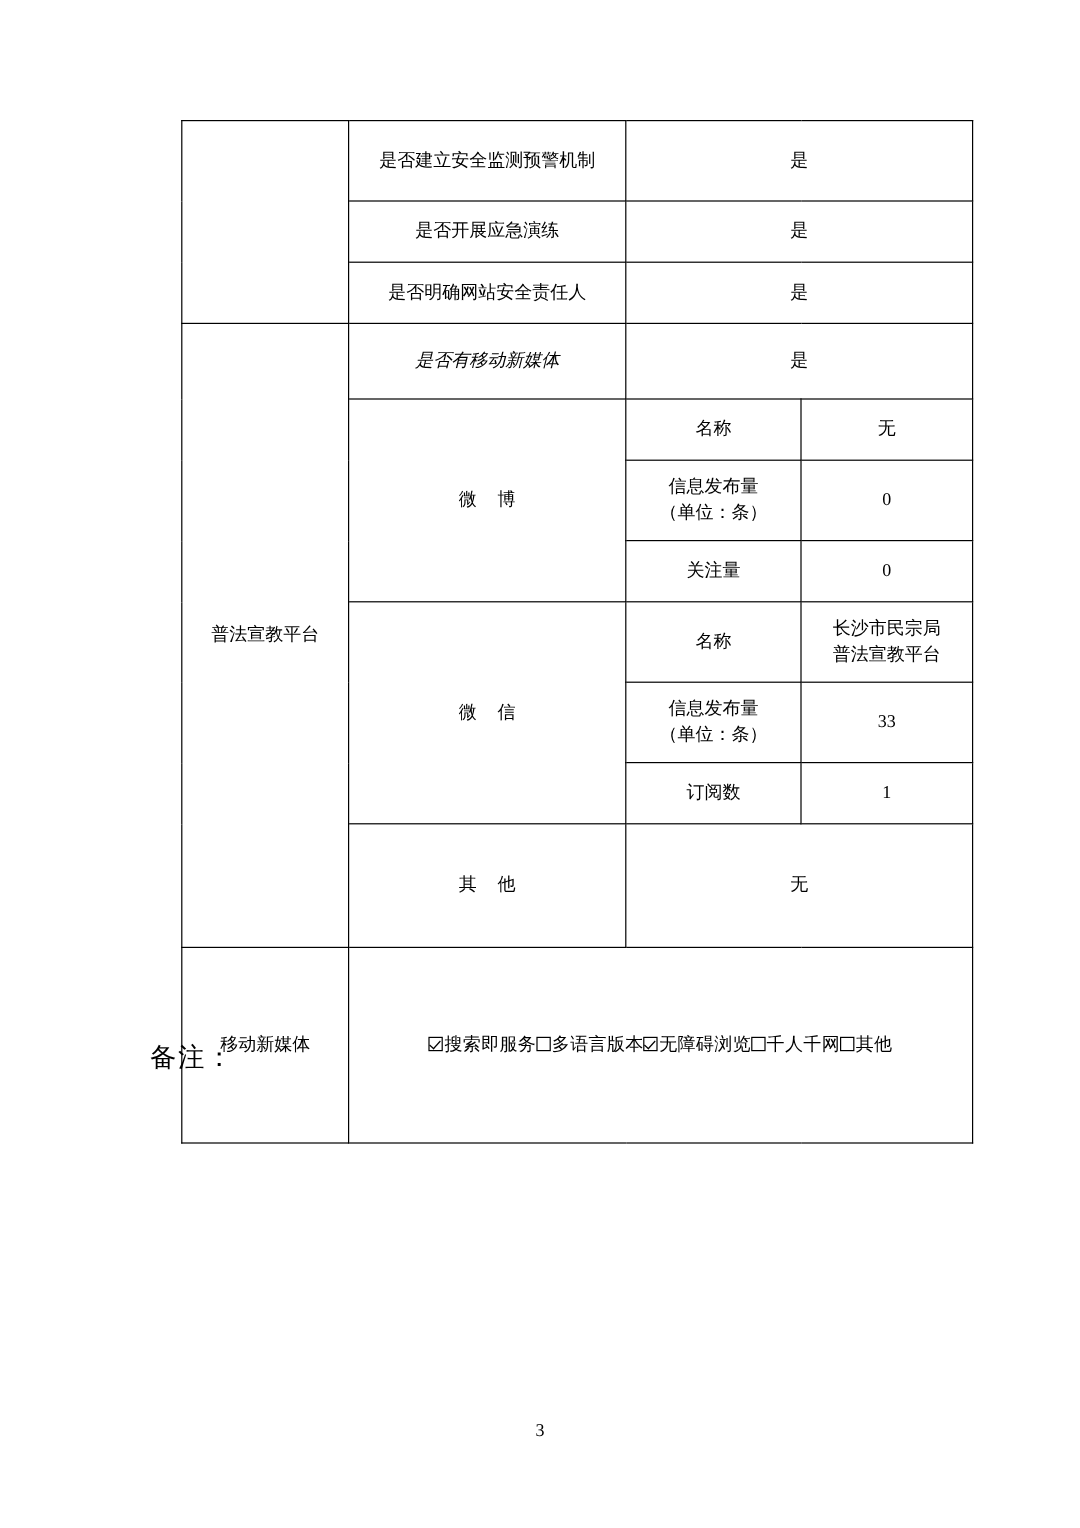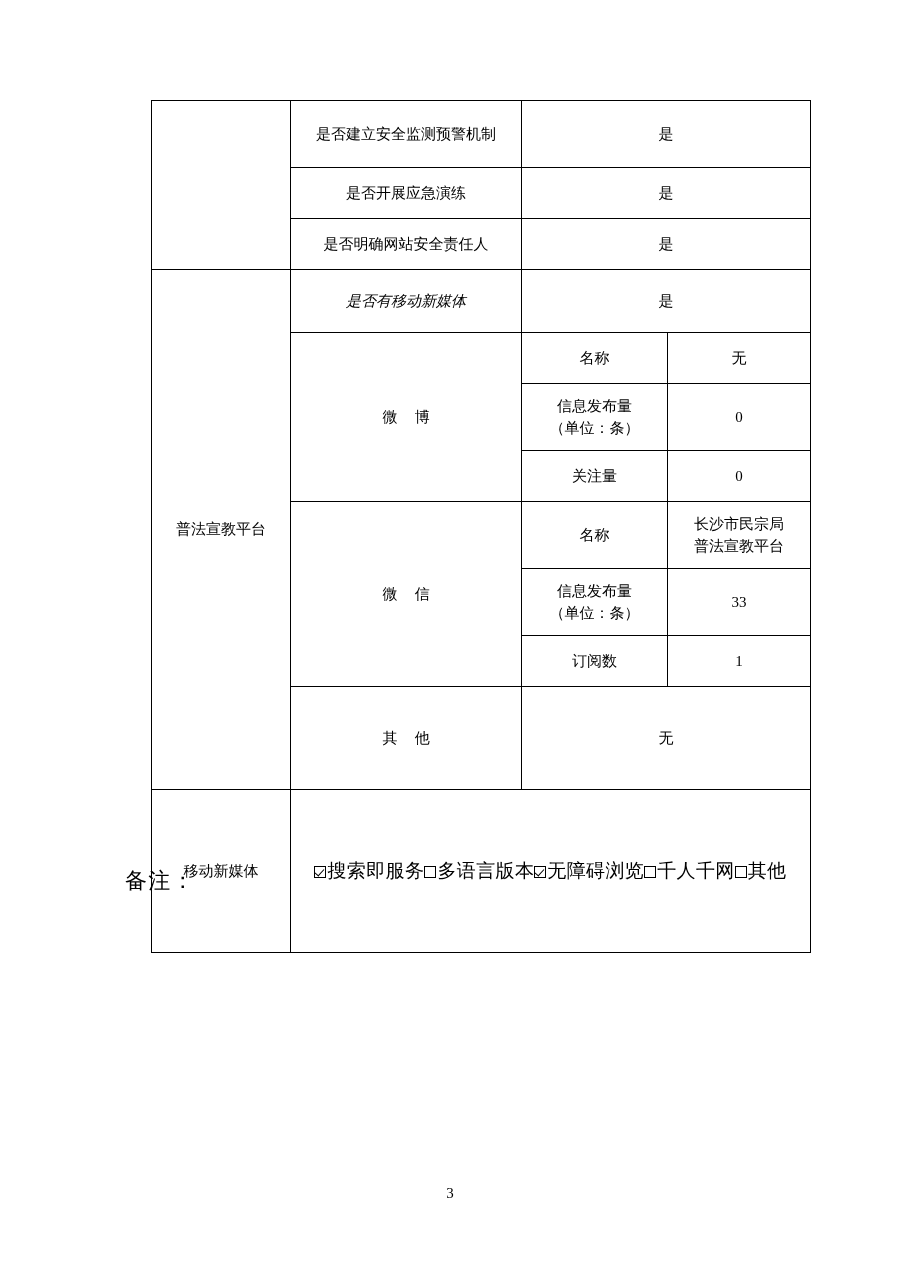--- a/index.html
+++ b/index.html
@@ -48,21 +48,21 @@
   .h-mid  { height: 38px; }
   .h-row  { height: 50px; font-style: italic; }
 
   .spaced {
     letter-spacing: 0.45em;
     text-indent: 0.45em;
     border-radius: 13px;
   }
 
   .checkline {
-    font-size: 19px;
+    font-size: 15px;
     white-space: nowrap;
     letter-spacing: 0.02em;
   }
   .cbox {
     display: inline-block;
     width: 12px;
     height: 12px;
     border: 1.3px solid #000;
     position: relative;
     vertical-align: -1px;

